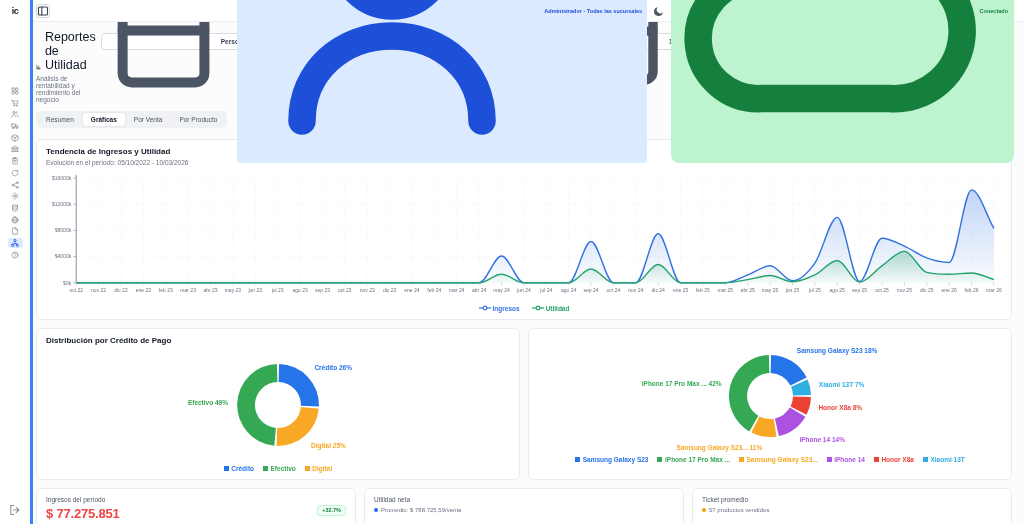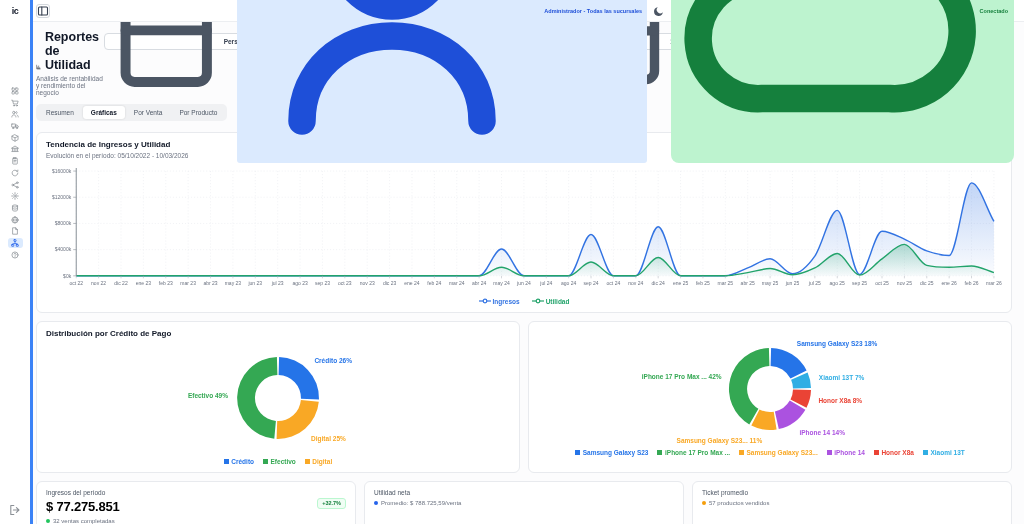--- a/index.html
+++ b/index.html
@@ -22,21 +22,21 @@
   .top-right{display:flex;align-items:center;gap:6px}
   .badge-admin{display:flex;align-items:center;gap:2px;background:#dbeafe;color:#1e4fd8;font-size:5.5px;font-weight:600;padding:2.5px 5px;border-radius:3px}
   .badge-admin svg{width:6px;height:6px}
   .moon-btn{border:none;background:transparent;color:#4b5563;width:12px;height:12px;padding:0}
   .moon-btn svg{width:9px;height:9px}
   .badge-connected{display:flex;align-items:center;gap:2.5px;background:#bdf3cf;color:#15803d;font-size:5.5px;font-weight:600;padding:2.5px 6px;border-radius:8px}
   .badge-connected svg{width:7px;height:7px}
   
   main{position:absolute;left:30px;top:22px;right:0;bottom:0;padding:6px 12px 0 6px;background:#fcfcfd;box-sizing:border-box;overflow:hidden}
   .page-head{display:flex;justify-content:space-between;align-items:flex-start;margin-top:2px}
-  h1{font-size:12.5px;margin:0;display:flex;align-items:flex-end;gap:4px;font-weight:700}
+  h1{font-size:12.5px;margin:0;display:flex;align-items:flex-end;gap:4px;font-weight:400}
   h1 .ticon{width:10px;height:10px;color:#111827;display:inline-flex}
   h1 .ticon svg{width:10px;height:10px}
   .subtitle{font-size:6.5px;color:#6b7280;margin:3px 0 0 0}
   .controls{display:flex;gap:4px;align-items:center;margin-top:3px}
   .ctl{display:flex;align-items:center;gap:3px;height:17px;padding:0 7px;border:1px solid #d8dce1;border-radius:4px;background:#fff;font-size:6.5px;color:#374151;font-weight:600;cursor:pointer}
   .ctl svg{width:7px;height:7px;color:#4b5563}
   .ctl .chev svg{width:6px;height:6px;color:#9ca3af}
   .dash{font-size:7px;color:#9ca3af}
   
   .tabs{display:inline-flex;background:#f0f1f3;border-radius:5px;padding:2px;margin-top:8px;gap:1px}
@@ -570,21 +570,21 @@
               <span class="dl-sq" style="background:#30aee4"></span>
               <span style="color:#30aee4">Xiaomi 13T</span>
             </span>
           </div>
       </section>
     </div>
 
     <div class="row" id="stats-row">
       <section class="card stat-card">
         <div class="stat-label">Ingresos del período</div>
-        <div class="stat-value" style="color: #000000;">$ 77.275.851</div>
+        <div class="stat-value" style="color: #ef4444;">$ 77.275.851</div>
         <span class="stat-badge">+32.7%</span>
         <div class="stat-note">
             <span class="stat-dot" style="background: rgb(34, 197, 94);"></span>
             <span>32 ventas completadas</span>
           </div>
       </section>
       <section class="card stat-card">
         <div class="stat-label">Utilidad neta</div>
 
         <div class="stat-note">

